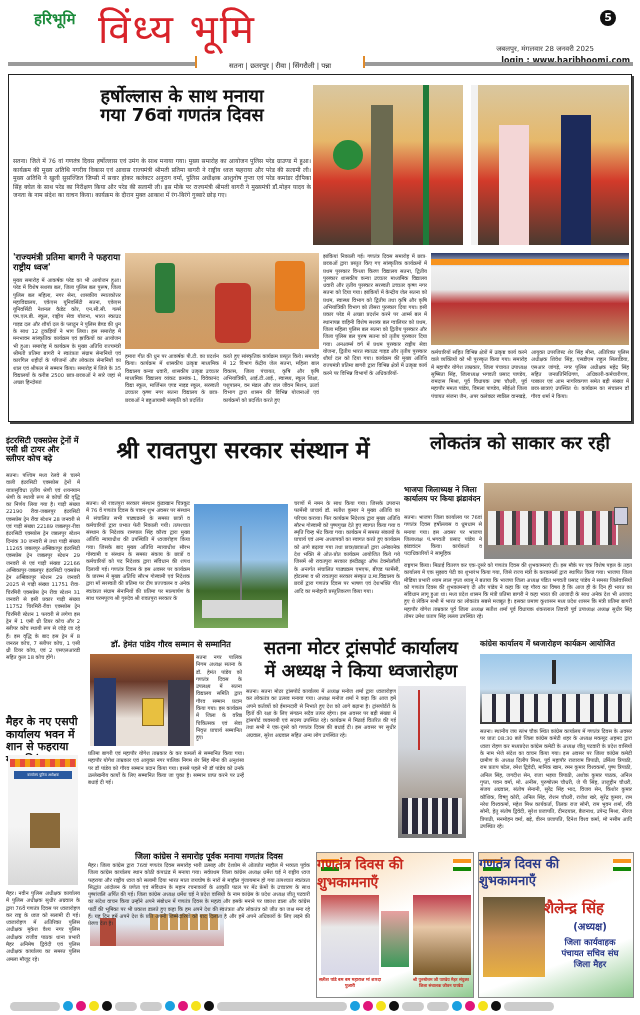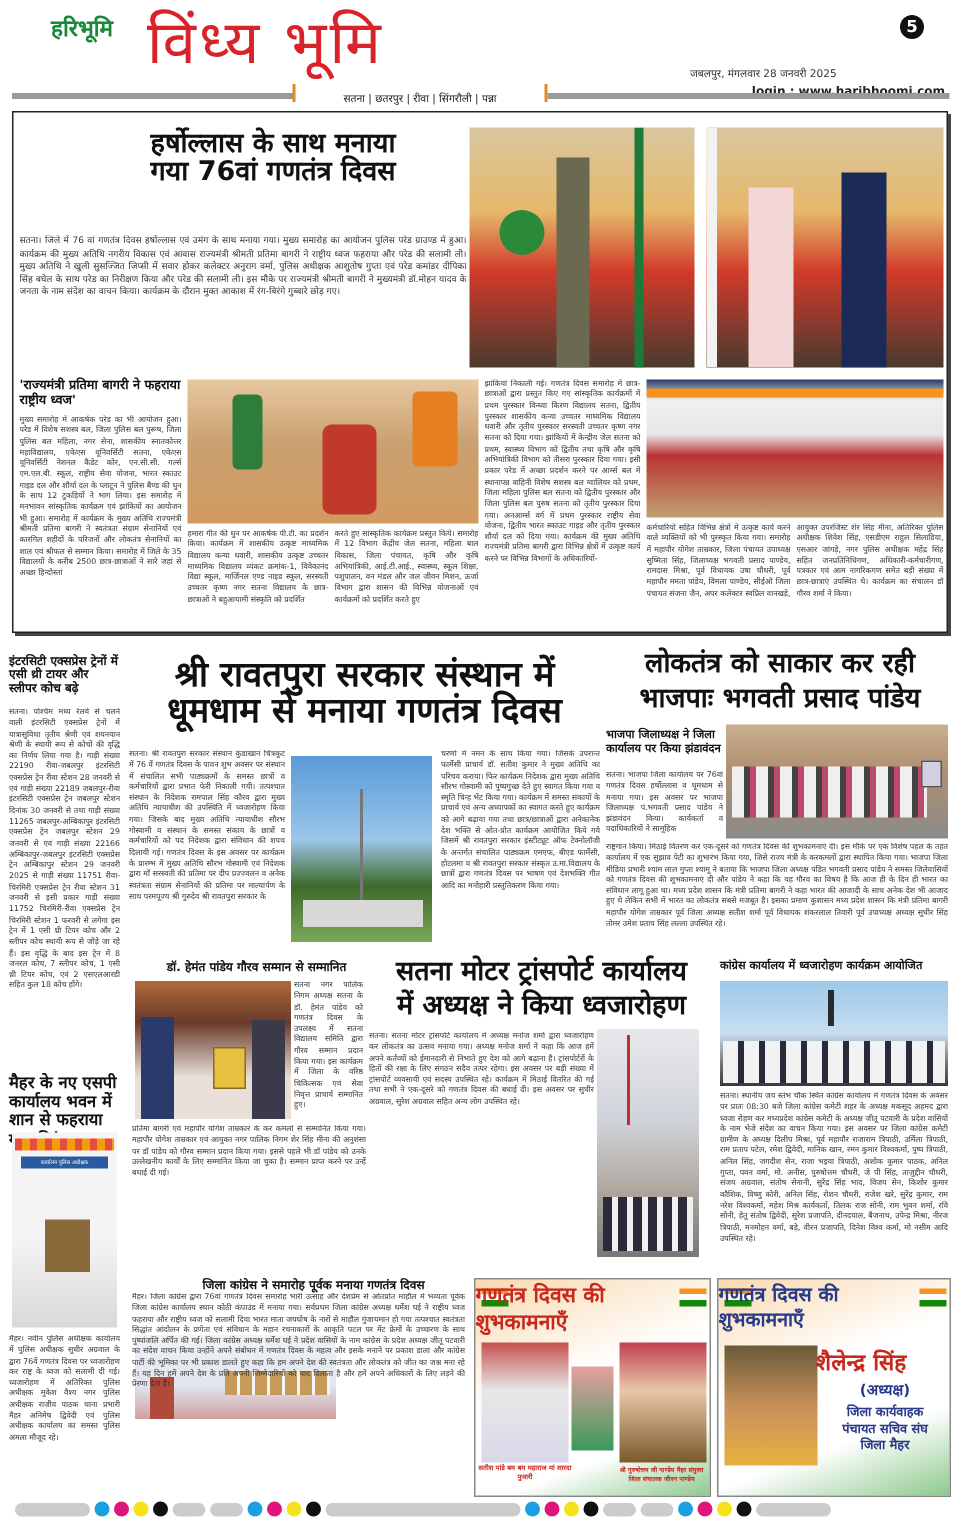--- a/index.html
+++ b/index.html
@@ -1,21 +1,21 @@
 <!DOCTYPE html>
 <html><head>
 <meta charset="utf-8">
 <style>
 *{box-sizing:border-box;margin:0;padding:0}
 body{width:640px;height:1015px;background:#fff;position:relative;overflow:hidden;font-family:"DejaVu Sans",sans-serif;color:#111}
 .abs{position:absolute}
 .masthead-brand{left:34px;top:8px;font-size:15px;font-weight:bold;color:#1a8a3a;font-family:"DejaVu Sans",sans-serif}
 .masthead-title{left:98px;top:4px;font-size:40px;color:#d8232a;font-family:"DejaVu Sans",sans-serif;letter-spacing:2px;line-height:50px}
 .page-no{left:600px;top:10px;width:16px;height:16px;border-radius:50%;background:#111;color:#fff;font-size:11px;font-weight:bold;text-align:center;line-height:16px}
-.dateline{left:460px;top:44px;font-size:7px;color:#333;width:170px;text-align:left}
+.dateline{left:460px;top:44px;font-size:7px;color:#333;width:170px;text-align:center}
 .login{left:460px;top:56px;font-size:8px;color:#222;width:170px;text-align:right;font-weight:bold}
 .rule{height:4px;background:#9a9a9a;top:62px}
 .bracket{top:56px;width:2px;height:12px;background:#e08a2a}
 .section-nav{left:200px;top:61px;width:160px;text-align:center;font-size:7px;color:#222}
 .boxed{border:1.5px solid #222;box-shadow:2px 2px 0 #444}
 .headline-xl{font-weight:bold;color:#111;text-align:center;line-height:1.05;font-family:"DejaVu Sans",sans-serif}
 .body-text{font-size:5.2px;line-height:7.3px;color:#333;text-align:justify;overflow:hidden}
 .photo{overflow:hidden;background:#bbb}
 .subhead{font-weight:bold;color:#111;line-height:1.15}
 .dots{top:1000px;height:12px;display:flex;gap:3px;align-items:center}
@@ -82,32 +82,30 @@
 <div class="abs subhead" style="left:6px;top:716px;width:74px;font-size:11px">मैहर के नए एसपी कार्यालय भवन में शान से फहराया गया तिरंगा</div>
 <div class="abs photo" style="left:8px;top:755px;width:70px;height:130px;background:linear-gradient(#f4f4f4 0%,#f4f4f4 55%,#d8d8d8 100%)">
   <div class="abs" style="left:2px;top:4px;width:66px;height:8px;background:repeating-linear-gradient(90deg,#e74c3c 0 5px,#f39c12 5px 10px)"></div>
   <div class="abs" style="left:6px;top:16px;width:58px;height:8px;font-size:3.5px;color:#fff;background:#2a5aa0;text-align:center;line-height:8px;overflow:hidden">कार्यालय पुलिस अधीक्षक</div>
   <div class="abs" style="left:22px;top:58px;width:30px;height:35px;background:#8a6a3a"></div>
 </div>
 <div class="abs body-text" style="left:6px;top:890px;width:74px;height:104px">मैहर। नवीन पुलिस अधीक्षक कार्यालय में पुलिस अधीक्षक सुधीर अग्रवाल के द्वारा 76वें गणतंत्र दिवस पर ध्वजारोहण कर राष्ट्र के ध्वज को सलामी दी गई। ध्वजारोहण में अतिरिक्त पुलिस अधीक्षक मुकेश वैश्य नगर पुलिस अधीक्षक राजीव पाठक थाना प्रभारी मैहर अनिमेष द्विवेदी एवं पुलिस अधीक्षक कार्यालय का समस्त पुलिस अमला मौजूद रहे।</div>
 
 <div class="abs headline-xl" style="left:84px;top:438px;width:318px;font-size:23px">
   <div>श्री रावतपुरा सरकार संस्थान में</div>
-  <div>धूमधाम से मनाया गणतंत्र दिवस</div>
 </div>
 <div class="abs body-text" style="left:86px;top:500px;width:104px;height:132px">सतना। श्री रावतपुरा सरकार संस्थान कुंडाखान चित्रकूट में 76 वें गणतंत्र दिवस के पावन शुभ अवसर पर संस्थान में संचालित सभी पाठ्यक्रमों के समस्त छात्रों व कर्मचारियों द्वारा प्रभात फेरी निकाली गयी। तत्पश्चात संस्थान के निदेशक रामपाल सिंह कौरव द्वारा मुख्य अतिथि न्यायाधीश की उपस्थिति में ध्वजारोहण किया गया। जिसके बाद मुख्य अतिथि न्यायाधीश सौरभ गोस्वामी व संस्थान के समस्त संकाय के छात्रों व कर्मचारियों को पद निदेशक द्वारा संविधान की शपथ दिलायी गई। गणतंत्र दिवस के इस अवसर पर कार्यक्रम के प्रारम्भ में मुख्य अतिथि सौरभ गोस्वामी एवं निदेशक द्वारा माँ सरस्वती की प्रतिमा पर दीप प्रज्ज्वलन व अनेक स्वतंत्रता संग्राम सेनानियों की प्रतिमा पर माल्यार्पण के साथ परमपूज्य श्री गुरुदेव श्री रावतपुरा सरकार के</div>
 <div class="abs photo" style="left:194px;top:504px;width:94px;height:124px;background:linear-gradient(#5a9ad8 0%,#9cc6ea 45%,#3e6a2a 70%,#7aa85a 100%)">
   <div class="abs" style="left:46px;top:22px;width:2px;height:80px;background:#777"></div>
   <div class="abs" style="left:8px;top:96px;width:80px;height:18px;background:#d8d8d8"></div>
 </div>
 <div class="abs body-text" style="left:294px;top:500px;width:106px;height:132px">चरणों में नमन के साथ किया गया। जिसके उपरान्त फार्मेसी प्राचार्य डॉ. सतीश कुमार ने मुख्य अतिथि का परिचय कराया। फिर कार्यक्रम निदेशक द्वारा मुख्य अतिथि सौरभ गोस्वामी को पुष्पगुच्छ देते हुए स्वागत किया गया व स्मृति चिन्ह भेंट किया गया। कार्यक्रम में समस्त संकायों के प्राचार्य एवं अन्य अध्यापकों का स्वागत करते हुए कार्यक्रम को आगे बढ़ाया गया तथा छात्र/छात्राओं द्वारा अनेकानेक देश भक्ति से ओत-प्रोत कार्यक्रम आयोजित किये गये जिसमें श्री रावतपुरा सरकार इंस्टीट्यूट ऑफ टेक्नोलॉजी के अन्तर्गत संचालित पाठ्यक्रम एमएफ, बीएड फार्मेसी, होटलमा व श्री रावतपुरा सरकार संस्कृत उ.मा.विद्यालय के छात्रों द्वारा गणतंत्र दिवस पर भाषण एवं देशभक्ति गीत आदि का मनोहारी प्रस्तुतिकरण किया गया।</div>
 
 <div class="abs headline-xl" style="left:404px;top:432px;width:232px;font-size:18px;line-height:1.25">
   <div>लोकतंत्र को साकार कर रही</div>
-  <div>भाजपाः भगवती प्रसाद पांडेय</div>
 </div>
 <div class="abs subhead" style="left:404px;top:486px;width:78px;font-size:7.5px">भाजपा जिलाध्यक्ष ने जिला कार्यालय पर किया झंडावंदन</div>
 <div class="abs body-text" style="left:404px;top:514px;width:78px;height:44px">सतना। भाजपा जिला कार्यालय पर 76वां गणतंत्र दिवस हर्षोल्लास व धूमधाम से मनाया गया। इस अवसर पर भाजपा जिलाध्यक्ष पं.भगवती प्रसाद पांडेय ने झंडावंदन किया। कार्यकर्ता व पदाधिकारियों ने सामूहिक</div>
 <div class="abs photo" style="left:484px;top:483px;width:148px;height:76px;background:linear-gradient(#c8b090 0%,#b09070 40%,#8a8a8a 100%)">
   <div class="abs" style="left:4px;top:28px;width:130px;height:34px;background:repeating-linear-gradient(90deg,#f0f0f0 0 8px,#444 8px 12px,#c04a6a 12px 16px)"></div>
   <div class="abs" style="left:130px;top:24px;width:14px;height:18px;background:#d0d0e0;border:1px solid #555"></div>
 </div>
 <div class="abs body-text" style="left:404px;top:562px;width:228px;height:62px">राष्ट्रगान किया। मिठाई वितरण कर एक-दूसरे को गणतंत्र दिवस की शुभकामनाएं दीं। इस मौके पर एक विशेष पहल के तहत कार्यालय में एक सुझाव पेटी का शुभारंभ किया गया, जिसे राज्य मंत्री के करकमलों द्वारा स्थापित किया गया। भाजपा जिला मीडिया प्रभारी श्याम लाल गुप्ता श्यामू ने बताया कि भाजपा जिला अध्यक्ष पंडित भगवती प्रसाद पांडेय ने समस्त जिलेवासियों को गणतंत्र दिवस की शुभकामनाएं दी और पांडेय ने कहा कि यह गौरव का विषय है कि आज ही के दिन ही भारत का संविधान लागू हुआ था। मध्य प्रदेश शासन कि मंत्री प्रतिमा बागरी ने कहा भारत की आजादी के साथ अनेक देश भी आजाद हुए थे लेकिन सभी में भारत का लोकतंत्र सबसे मजबूत है। इसका प्रमाण कुशासन मध्य प्रदेश शासन कि मंत्री प्रतिमा बागरी महापौर योगेश ताम्रकार पूर्व जिला अध्यक्ष सतीश शर्मा पूर्व विधायक शंकरलाल तिवारी पूर्व उपाध्यक्ष अध्यक्ष सुधीर सिंह तोमर उमेश प्रताप सिंह लल्ला उपस्थित रहे।</div>
 
 <div class="abs subhead" style="left:96px;top:640px;width:150px;font-size:8px;text-align:center">डॉ. हेमंत पांडेय गौरव सम्मान से सम्मानित</div>

